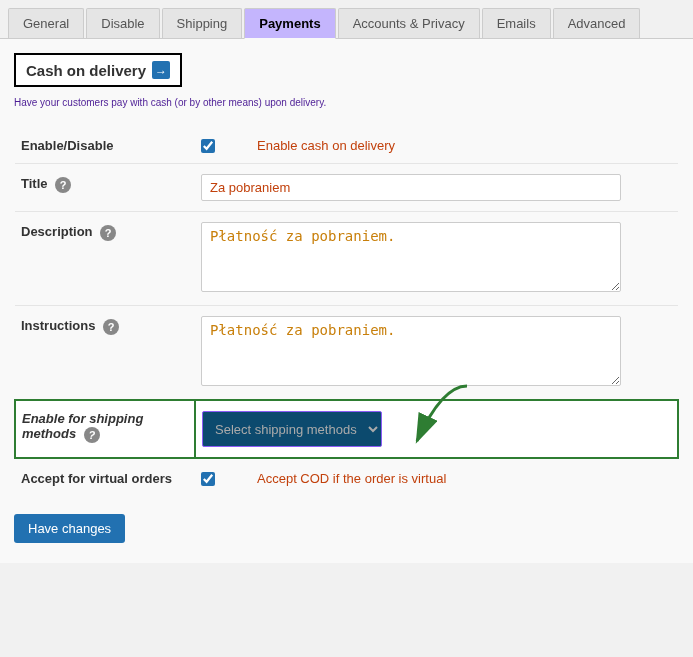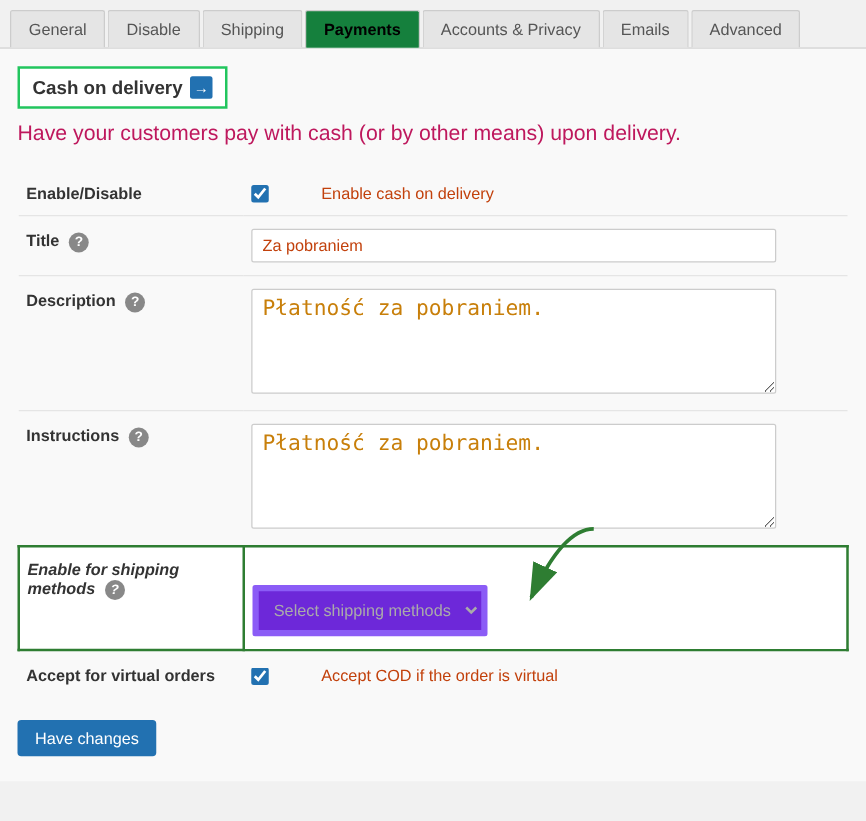--- a/index.html
+++ b/index.html
@@ -25,41 +25,41 @@
       background: #e5e5e5;
       border: 1px solid #ccc;
       border-bottom: none;
       cursor: pointer;
       font-size: 13px;
       color: #555;
       border-radius: 2px 2px 0 0;
       text-decoration: none;
     }
     .tab.active {
-      background: #15803d;
+      background: #c4b5fd;
       border-color: #ccc;
       border-bottom: 1px solid #f9f9f9;
       color: #000;
       font-weight: 600;
       margin-bottom: -1px;
       z-index: 1;
     }
 
     
     .content {
       background: #f9f9f9;
       padding: 14px 14px 20px 14px;
     }
 
     
     .section-heading {
       display: inline-flex;
       align-items: center;
       gap: 6px;
-      border: 2px solid #22c55e;
+      border: 2px solid #000000;
       padding: 6px 10px;
       margin-bottom: 10px;
       background: #fff;
     }
     .section-heading-text {
       font-size: 15px;
       font-weight: 600;
       color: #333;
     }
     .section-heading-icon {
@@ -69,22 +69,22 @@
       width: 18px;
       height: 18px;
       background: #2271b1;
       border-radius: 2px;
       color: #fff;
       font-size: 12px;
       font-weight: bold;
     }
 
     .section-desc {
-      color: #be185d;
-      font-size: 17px;
+      color: #4c1d95;
+      font-size: 10px;
       margin-bottom: 18px;
     }
 
     
     .form-table {
       width: 100%;
       border-collapse: collapse;
     }
     .form-table tr td {
       padding: 10px 6px;
@@ -147,44 +147,43 @@
       border-radius: 2px;
       font-size: 13px;
       color: #c2410c;
       background: #fff;
     }
 
     
     .text-area {
       width: 100%;
       max-width: 420px;
-      height: 84px;
+      height: 70px;
       padding: 5px 8px;
       border: 1px solid #ccc;
       border-radius: 2px;
-      font-size: 17px;
+      font-size: 14px;
       color: #a07400;
       background: #fff;
       resize: vertical;
     }
 
     
     .orange-text { color: #c87f0a; }
     .shipping-select {
       width: 100%;
       max-width: 420px;
       padding: 7px 8px;
-      border: 5px solid #8b5cf6;
+      border: 1px solid #8b5cf6;
       border-radius: 2px;
       font-size: 13px;
       color: #aaa;
-      background: #6d28d9;
+      background: #0c4a6e;
       cursor: pointer;
       min-height: 36px;
-      margin-top: 20px;
     }
 
     
     .arrow-container {
       position: relative;
       display: inline-block;
     }
     .arrow-svg {
       position: absolute;
       right: -90px;

